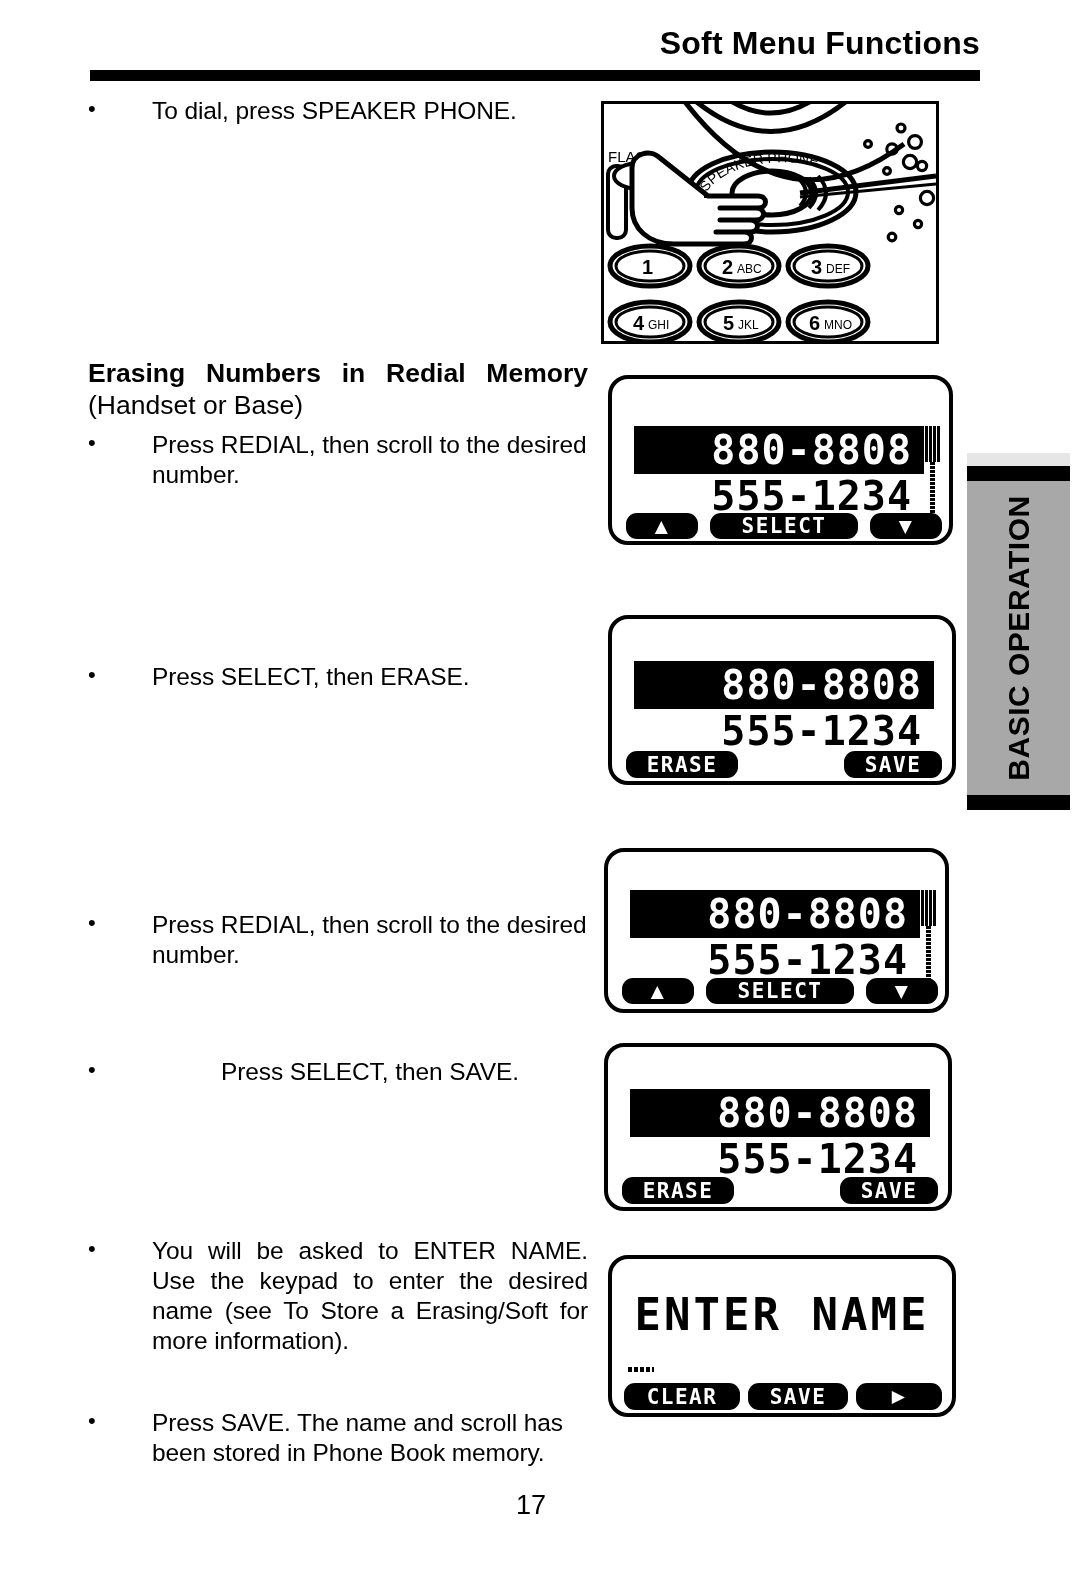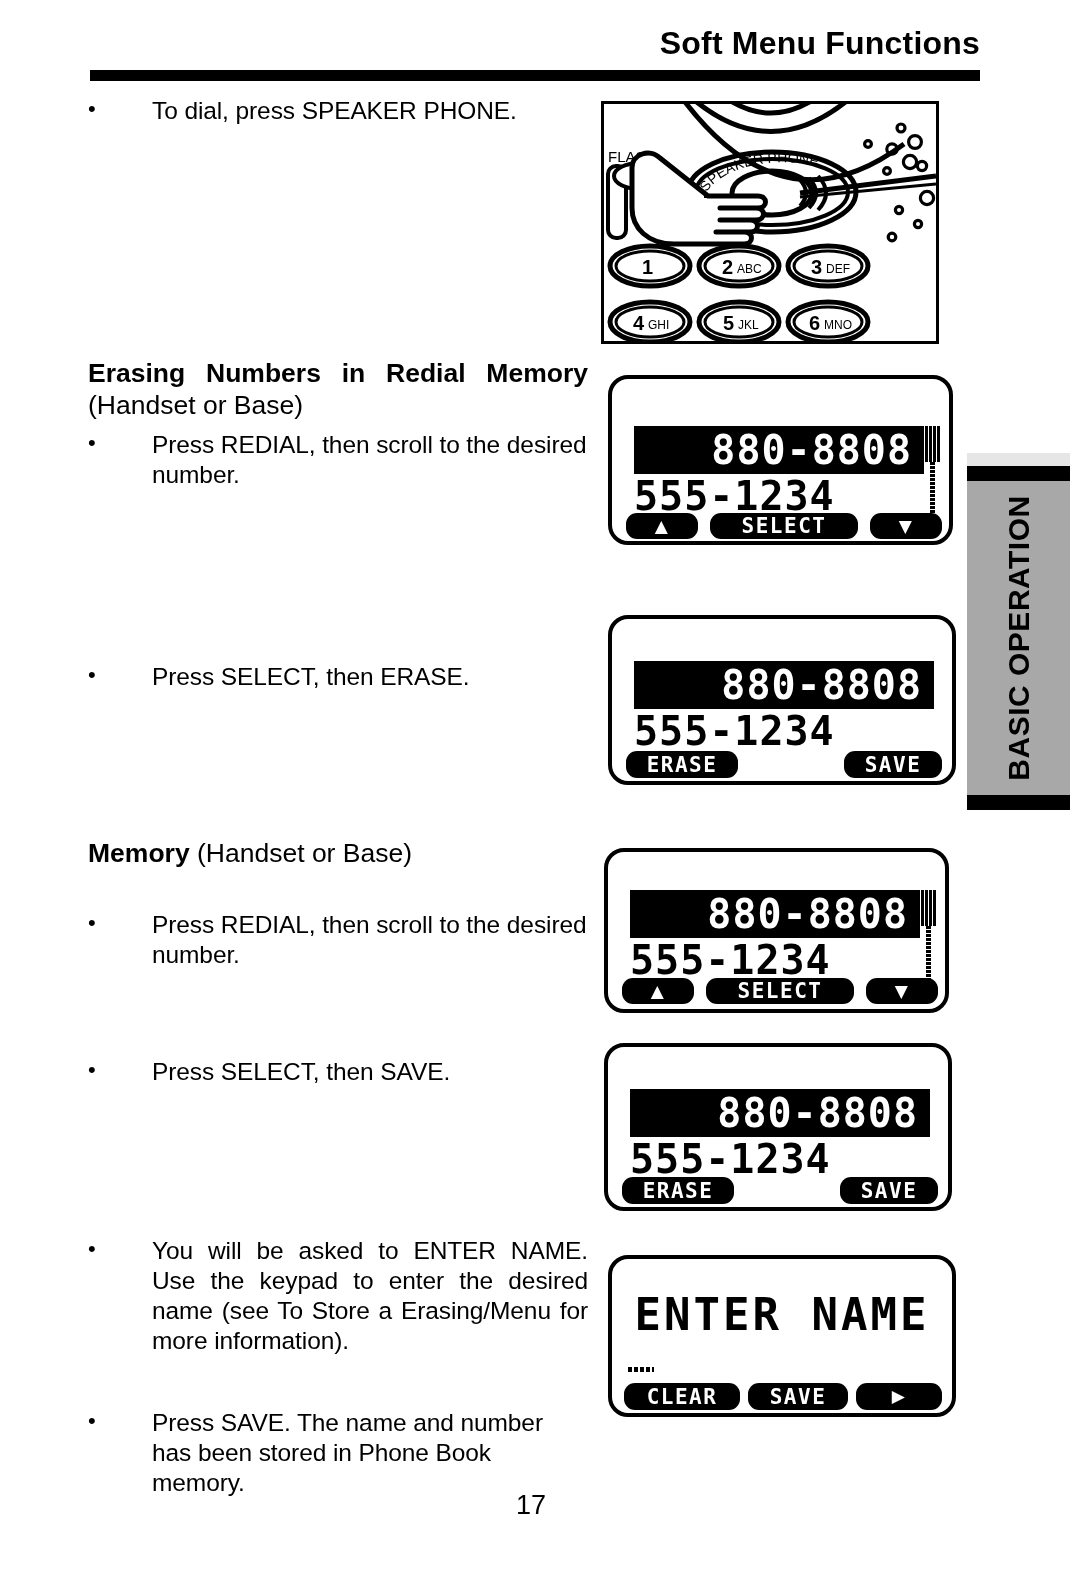--- a/index.html
+++ b/index.html
@@ -140,21 +140,21 @@
     position: absolute;
     background: #000;
     display: flex;
     align-items: center;
     justify-content: flex-end;
   }
   .lcd-row2 {
     position: absolute;
     display: flex;
     align-items: center;
-    justify-content: flex-start;
+    justify-content: flex-end;
   }
 
   .dotnum {
     font-family: "DejaVu Sans Mono", monospace;
     font-weight: bold;
     letter-spacing: 1px;
     white-space: nowrap;
   }
   .dotnum.inv { color: #fff; }
   .dotnum.pos { color: #000; }
@@ -236,41 +236,40 @@
     </div>
   </div>
   <div class="textcol" style="top:634px;margin-top:28px;">
     <div class="bullet-row">
       <span>Press </span><b>SELECT</b><span>, then </span><b>ERASE</b><span>.</span>
     </div>
   </div>
 
   <div class="textcol" style="top:837px;">
     <div class="sect-head">
-      <span><b>Memory</b><span class="reg"> (Handset or Base)</span></span>
     </div>
   </div>
   <div class="textcol" style="top:910px;">
     <div class="bullet-row">
       <span>Press </span><b>REDIAL,</b><span> then scroll to the desired number.</span>
     </div>
   </div>
-  <div class="textcol" style="top:1057px;">
+  <div class="textcol" style="top:1057px;text-align:center;">
     <div class="bullet-row">
       <span>Press </span><b>SELECT</b><span>, then </span><b>SAVE</b><span>.</span>
     </div>
   </div>
   <div class="textcol" style="top:1236px;">
     <div class="bullet-row justify">
-      <span>You will be asked to </span><b>ENTER NAME</b><span>. Use the keypad to enter the desired name (see </span><b>To Store a Erasing</b><span>/</span><b>Menu</b><span> for more information).</span>
+      <span>You will be asked to </span><b>ENTER NAME</b><span>. Use the keypad to enter the desired name (see </span><b>To Store a Erasing</b><span>/</span><b>Soft</b><span> for more information).</span>
     </div>
   </div>
   <div class="textcol" style="top:1408px;">
     <div class="bullet-row">
-      <span>Press </span><b>SAVE</b><span>. The name and number has been stored in Phone Book memory.</span>
+      <span>Press </span><b>SAVE</b><span>. The name and scroll has been stored in Phone Book memory.</span>
     </div>
   </div>
 
   <div id="page-number"><span>17</span></div>
 
   <div id="keypad-illus">
     <svg width="332" height="237" viewBox="0 0 332 237">
 
       <path d="M 55 -40 Q 166 95 280 -40" fill="none" stroke="#000" stroke-width="5"></path>
       <path d="M 95 -30 Q 166 48 240 -30" fill="none" stroke="#000" stroke-width="5"></path>

